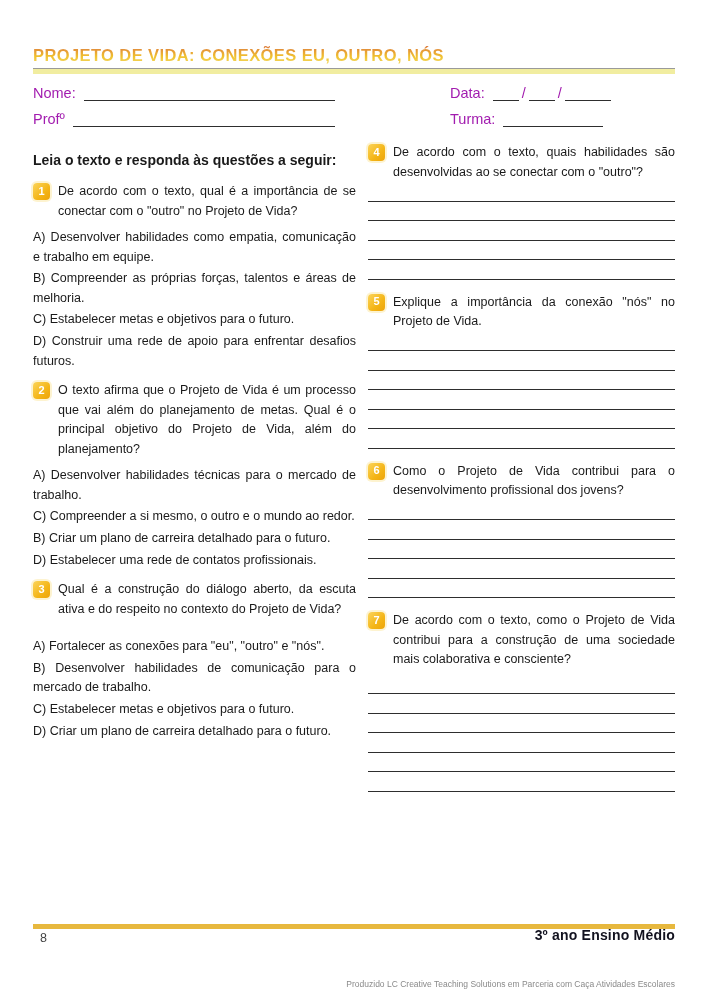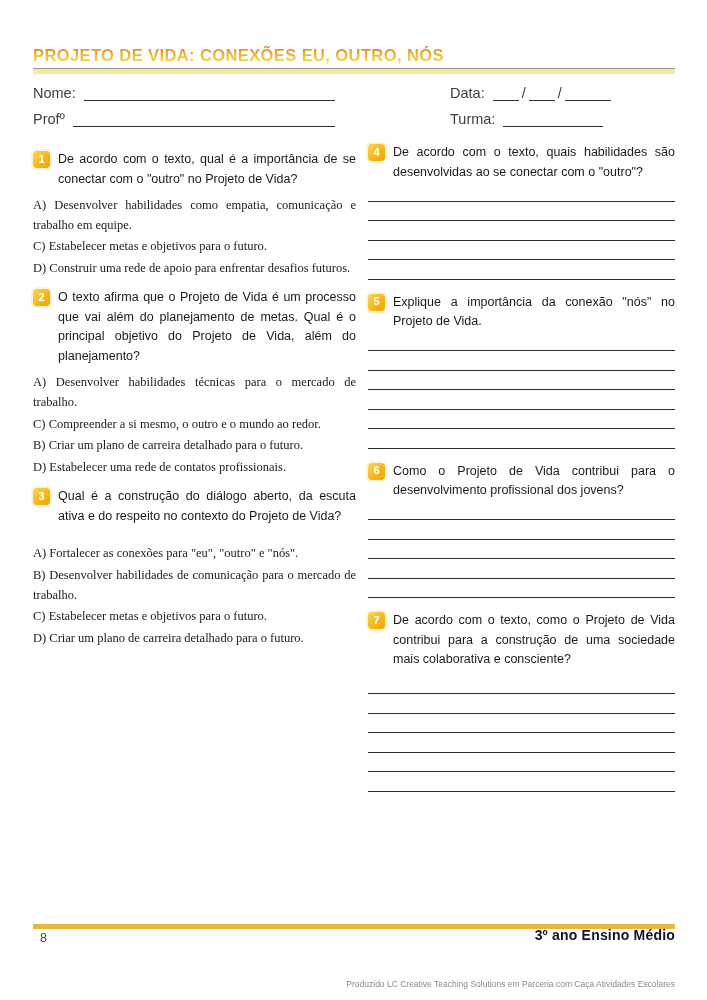--- a/index.html
+++ b/index.html
@@ -19,42 +19,42 @@
   .doc-title{
     font-size:16.5px;font-weight:bold;letter-spacing:0.4px;
     background:linear-gradient(180deg,#dd7b3f 0%,#f0c12e 55%,#f4dc6a 100%);
     -webkit-background-clip:text;background-clip:text;
     color:#e9a82c;-webkit-text-fill-color:transparent;
     white-space:nowrap;
   }
   .title-rule{margin-top:3px;height:5px;background:#f1eda0;border-top:1.3px solid #9a9a9a;}
   .header-left{position:absolute;left:33px;top:82px;width:302px;}
   .header-right{position:absolute;left:450px;top:82px;width:226px;}
-  .h-row{display:flex;align-items:flex-end;margin-bottom:7px;font-size:14.5px;color:#404040;height:19px;}
+  .h-row{display:flex;align-items:flex-end;margin-bottom:7px;font-size:14.5px;color:#a21caf;height:19px;}
   .h-label{margin-right:8px;white-space:nowrap;}
   .fill{flex:1;border-bottom:1.6px solid #2e2e2e;height:15px;}
   .seg{border-bottom:1.6px solid #2e2e2e;height:15px;}
   .seg-d{width:26px;}.seg-m{width:26px;}.seg-y{width:46px;}
   .slash{margin:0 3px;}
   .fill-turma{flex:0 0 100px;border-bottom:1.6px solid #2e2e2e;height:15px;}
   
   .col-left{position:absolute;left:33px;top:150px;width:323px;}
   .col-right{position:absolute;left:368px;top:143px;width:307px;}
   .instructions{font-size:14px;font-weight:bold;line-height:20px;text-align:justify;margin:0 0 12px 0;}
   .question-block{margin-top:10px;}
   .question-block:first-of-type{margin-top:0;}
   .q-head{position:relative;padding-left:25px;font-size:12.5px;line-height:19.5px;text-align:justify;margin:0;}
   .badge{
     position:absolute;left:0;top:1px;width:17px;height:17px;border-radius:4px;
     background:linear-gradient(135deg,#fbd45a 0%,#f4b517 60%,#eda40a 100%);
     box-shadow:0 0 0 2px rgba(250,220,120,0.35);
     color:#ffffff;font-size:11px;font-weight:bold;
     display:flex;align-items:center;justify-content:center;
   }
-  .options{margin-top:7px;font-family:Liberation Serif, serif;}
+  .options{margin-top:7px;}
   .options.gap-before{margin-top:18px;}
   .option{font-size:12.5px;line-height:19.6px;text-align:justify;margin:2px 0 0 0;}
   .open-q{margin-top:0;}
   .open-q + .open-q{margin-top:13px;}
   .answer-lines{margin-top:0;}
   .answer-lines.gap-before{margin-top:5px;}
   .answer-line{height:19.5px;box-sizing:border-box;border-bottom:1.4px solid #2e2e2e;}
   
   .footer-bar{position:absolute;left:33px;right:32px;top:924px;height:5px;background:#e7b83e;}
   .page-num{position:absolute;left:40px;top:931px;font-size:12.5px;color:#444;}
@@ -90,27 +90,29 @@
       <span class="slash">/</span>
       <span class="seg seg-y"></span>
     </div>
     <div class="h-row">
       <span class="h-label">Turma:</span>
       <span class="fill-turma"></span>
     </div>
   </div>
 
   <div class="col-left">
+    <p class="instructions">Leia o texto e responda às questões a seguir:</p>
 
     <div class="question-block">
       <p class="q-head">
         <span class="badge">1</span><span>De acordo com o texto, qual é a importância de se conectar com o "outro" no Projeto de Vida?</span>
       </p>
       <div class="options">
         <p class="option">A) Desenvolver habilidades como empatia, comunicação e trabalho em equipe.</p>
+        <p class="option">B) Compreender as próprias forças, talentos e áreas de melhoria.</p>
         <p class="option">C) Estabelecer metas e objetivos para o futuro.</p>
         <p class="option">D) Construir uma rede de apoio para enfrentar desafios futuros.</p>
       </div>
     </div>
 
     <div class="question-block">
       <p class="q-head">
         <span class="badge">2</span><span>O texto afirma que o Projeto de Vida é um processo que vai além do planejamento de metas. Qual é o principal objetivo do Projeto de Vida, além do planejamento?</span>
       </p>
       <div class="options">

